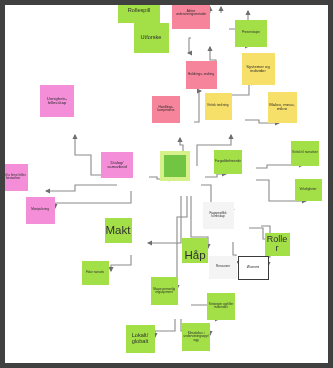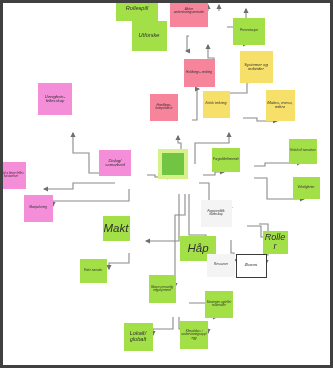--- a/index.html
+++ b/index.html
@@ -1,24 +1,23 @@
 <!DOCTYPE html>
 <html><head>
 <meta charset="utf-8">
 <style>
   html,body{margin:0;padding:0;background:#ffffff;}
   body{font-family:"Liberation Sans","DejaVu Sans",sans-serif;}
   #canvas{
     position:relative;
     width:333px;height:368px;
     background:#ffffff;
-    border:3px solid #404040;
+    border:5px solid #404040;
     box-sizing:border-box;
     overflow:hidden;
-    font-style:italic;
   }
   #edges{position:absolute;left:0;top:0;width:333px;height:368px;}
   .node{
     position:absolute;
     box-sizing:border-box;
     display:flex;
     align-items:center;
     justify-content:center;
     text-align:center;
     line-height:1.05;
@@ -145,21 +144,21 @@
       </div>
       <div class="node n-white t-xs" style="left: 197.5px; top: 196.5px; width: 31px; height: 27px;">
         <span>Fagspesifikk kunnskap</span>
       </div>
       <div class="node n-green t-xl" style="left: 99.5px; top: 212.5px; width: 27px; height: 25px;">
         <span>Makt</span>
       </div>
       <div class="node n-green t-l" style="left: 259.5px; top: 211.5px; width: 25px; height: 23px;">
         <span>Roller</span>
       </div>
-      <div class="node n-green t-xl" style="left: 177px; top: 232.5px; width: 36px; height: 25px;">
+      <div class="node n-green t-xl" style="left: 177px; top: 232.5px; width: 26px; height: 25px; align-items: flex-end;">
         <span>Håp</span>
       </div>
       <div class="node n-white t-xs" style="left: 204px; top: 250.5px; width: 28px; height: 23px;">
         <span>Ressurser</span>
       </div>
       <div class="node n-outline t-xs" style="left: 232.5px; top: 251px; width: 31px; height: 24px;">
         <span>Økonomi</span>
       </div>
       <div class="node n-green t-xs" style="left: 76.5px; top: 256px; width: 27px; height: 24px;">
         <span>Fake narrativ</span>

